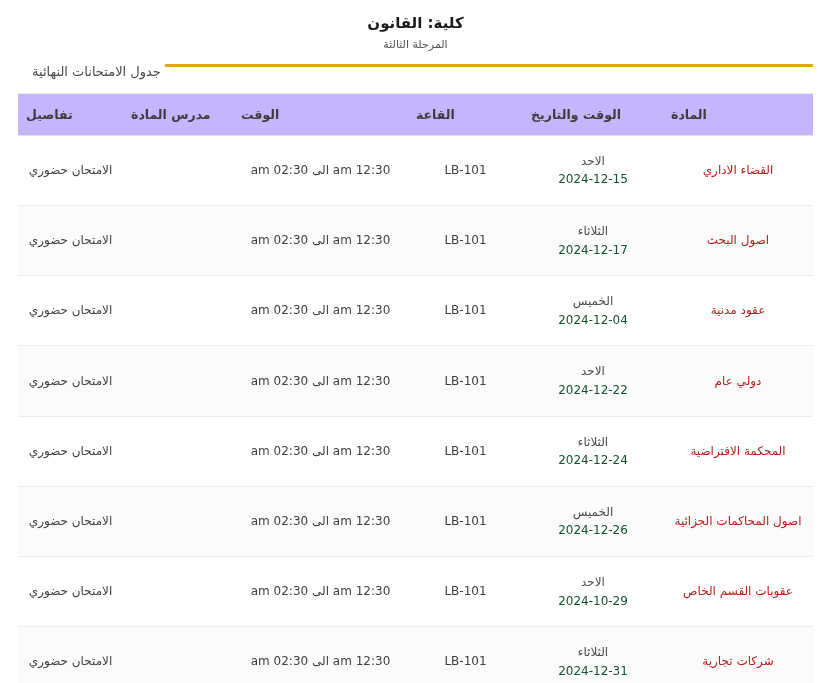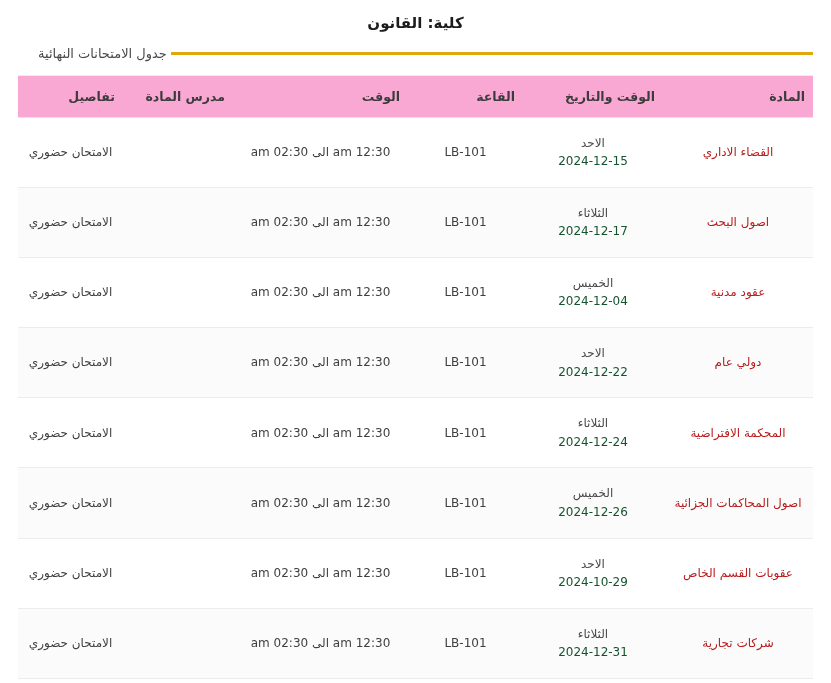--- a/index.html
+++ b/index.html
@@ -30,51 +30,50 @@
     line-height: 1.3;
   }
   .stage-title {
     font-size: 11px;
     color: #555555;
     margin-top: 4px;
     line-height: 1.3;
   }
   .divider-row {
     display: flex;
-    align-items: center;
+    align-items: flex-start;
     justify-content: flex-start;
     padding: 0 18px;
     margin-top: 12px;
-    margin-left: 6px;
   }
   .table-caption {
     font-size: 13px;
     color: #4a4a4a;
     white-space: nowrap;
     padding-right: 4px;
     padding-left: 14px;
   }
   .gold-rule {
     flex: 1;
     height: 3px;
     background: #e0a80d;
   }
   table {
     width: 795px;
     margin: 14px auto 0 auto;
     border-collapse: collapse;
     table-layout: fixed;
   }
   thead th {
-    background: #f9a8d4;
+    background: #c4b5fd;
     font-size: 12.5px;
     font-weight: bold;
     color: #3c3c3c;
     padding: 13px 8px;
-    text-align: right;
+    text-align: left;
     border-bottom: 1px solid #e6e6e6;
     border-top: 1px solid #ededed;
   }
   tbody td {
     font-size: 12px;
     padding: 16px 8px;
     text-align: center;
     border-bottom: 1px solid #ececec;
     color: #3f3f3f;
     vertical-align: middle;
@@ -102,20 +101,21 @@
   col.c-teacher { width: 110px; }
   col.c-details { width: 105px; }
 </style>
 </head>
 <body>
 
 <div class="page">
 
   <div class="header-block">
     <div class="college-title">كلية: القانون</div>
+    <div class="stage-title">المرحلة الثالثة</div>
   </div>
 
   <div class="divider-row">
     <div class="gold-rule"></div>
     <div class="table-caption">جدول الامتحانات النهائية</div>
   </div>
 
   <table>
     <colgroup>
       <col class="c-subject">

